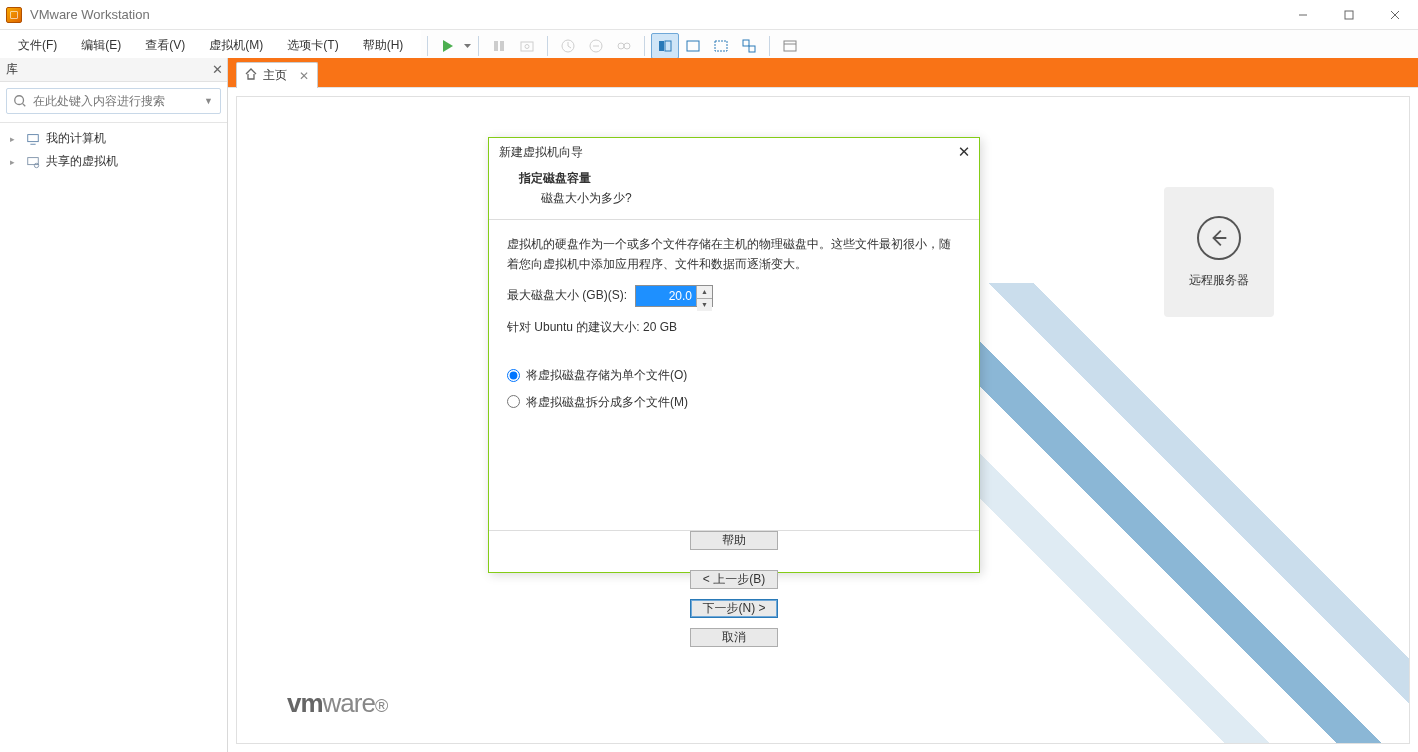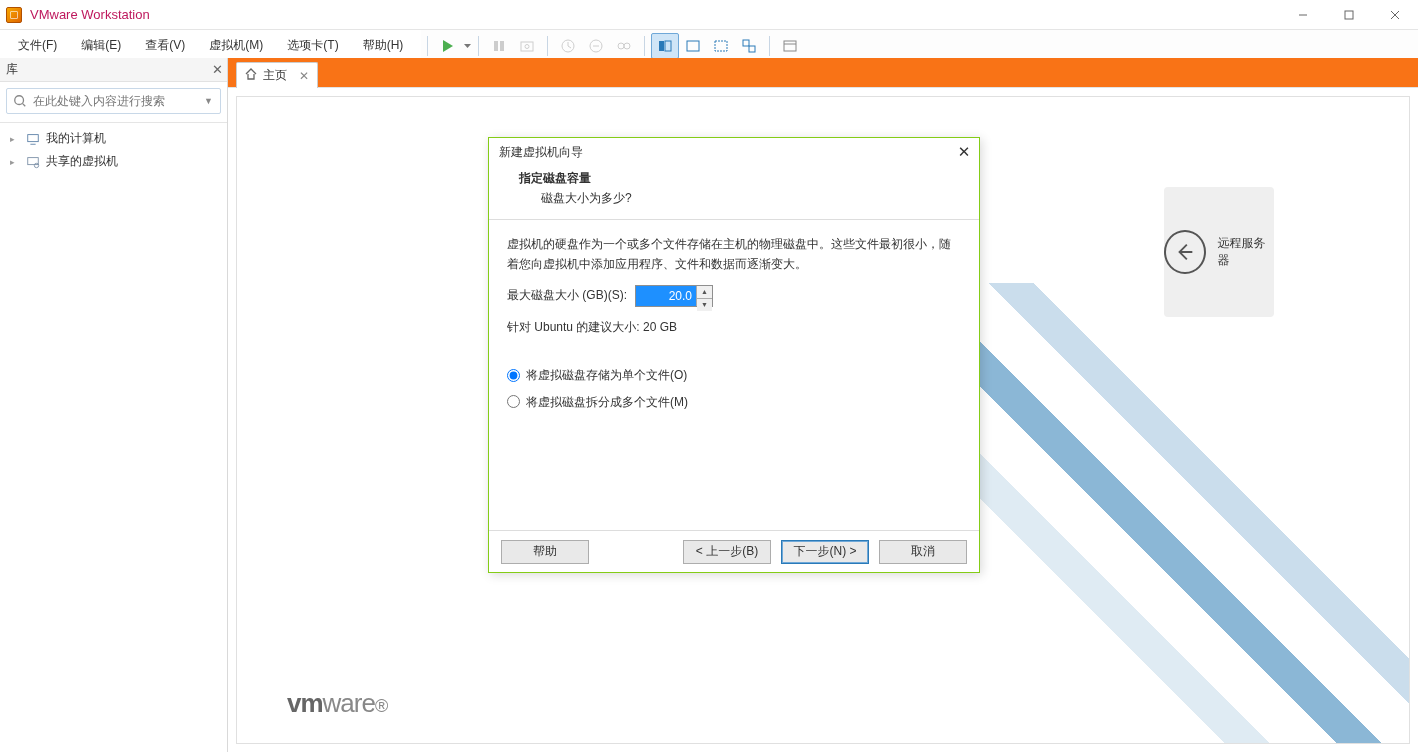--- a/index.html
+++ b/index.html
@@ -2,21 +2,21 @@
 <html><head>
 <meta charset="utf-8">
 <style>
 * { box-sizing: border-box; margin: 0; padding: 0; font-family: "Microsoft YaHei", "Segoe UI", Tahoma, sans-serif; }
 body { background: #fff; width: 1418px; height: 752px; overflow: hidden; position: relative; font-size: 12px; color: #333; }
 
 
 .titlebar { height: 30px; background: #fff; border-bottom: 1px solid #e5e5e5; display: flex; align-items: center; padding: 0 6px; position: relative; }
 .titlebar .app-icon { width: 16px; height: 16px; margin-right: 8px; background: linear-gradient(135deg,#f7a800 0%,#e06500 100%); border: 1px solid #b05000; border-radius: 2px; position: relative; }
 .titlebar .app-icon::after { content:""; position:absolute; inset:3px; border:1px solid rgba(255,255,255,.6); border-radius:1px; }
-.titlebar .title { color: #be185d; font-size: 13px; }
+.titlebar .title { color: #737373; font-size: 13px; }
 .win-controls { position:absolute; right:0; top:0; height:30px; display:flex; }
 .win-controls .wc { width:46px; height:30px; display:flex; align-items:center; justify-content:center; color:#888; }
 .win-controls .wc svg { width:10px; height:10px; stroke:#666; stroke-width:1; fill:none; }
 
 
 .menubar { height: 28px; background:#fff; display:flex; align-items:center; padding: 0 8px; gap:4px; border-bottom:1px solid #e5e5e5; }
 .menubar .mi { padding: 4px 10px; color:#333; font-size:12px; }
 .tbtn { width:28px; height:26px; display:flex; align-items:center; justify-content:center; border-radius:2px; }
 .tbtn.disabled svg { opacity:.35; }
 .tbtn svg { width:16px; height:16px; }
@@ -47,21 +47,21 @@
 .tab .home-icon svg { width:12px; height:12px; fill:none; stroke:#666; stroke-width:1.3; }
 .tab .x { color:#888; margin-left:6px; font-size:12px; }
 
 .canvas { position:absolute; top:30px; left:0; right:0; bottom:0; background:#fff; margin:8px; border:1px solid #e0e0e0; overflow:hidden; }
 .canvas .bg-deco { position:absolute; right:-50px; bottom:-100px; width:560px; height:560px; }
 .canvas .bg-deco::before { content:""; position:absolute; inset:0; background: linear-gradient(45deg, transparent 48%, #2e7db5 48%, #2e7db5 52%, transparent 52%), linear-gradient(45deg, transparent 58%, #9fc3dd 58%, #9fc3dd 62%, transparent 62%), linear-gradient(45deg, transparent 38%, #c6dceb 38%, #c6dceb 42%, transparent 42%); opacity:.55; }
 .vmware-brand { position:absolute; left:50px; bottom:24px; font-size:26px; color:#888; letter-spacing:-1px; }
 .vmware-brand b { color:#666; font-weight:600; }
 
 
-.bg-card { position:absolute; right:135px; top:90px; width:110px; height:130px; background:#efefef; border-radius:4px; display:flex; flex-direction:row; align-items:center; justify-content:center; gap:12px; }
+.bg-card { position:absolute; right:135px; top:90px; width:110px; height:130px; background:#efefef; border-radius:4px; display:flex; flex-direction:column; align-items:center; justify-content:center; gap:12px; }
 .bg-card .circ { width:44px; height:44px; border:2px solid #555; border-radius:50%; display:flex; align-items:center; justify-content:center; }
 .bg-card .circ svg { width:22px; height:22px; stroke:#555; fill:none; stroke-width:2; }
 .bg-card .cap { font-size:12px; color:#333; }
 
 
 .modal { position:absolute; left:251px; top:40px; width:492px; height:436px; background:#fff; border:1px solid #84cc16; box-shadow: 2px 2px 10px rgba(0,0,0,.15); display:flex; flex-direction:column; }
 .modal .m-title { height:28px; display:flex; align-items:center; padding:0 10px; font-size:12px; color:#333; position:relative; }
 .modal .m-title .mx { position:absolute; right:6px; top:5px; font-size:15px; color:#333; width:18px; text-align:center; }
 .modal .m-head { padding: 4px 18px 12px 30px; background:#fff; }
 .modal .m-head .h1 { font-weight:700; font-size:12px; }
@@ -73,21 +73,21 @@
 .sizerow .spinner input { width:60px; border:none; outline:none; text-align:right; padding:0 4px; font-size:12px; background:#fff; color:#000; }
 .sizerow .spinner input.hl { background:#1e90ff; color:#fff; }
 .sizerow .spinner .sp-btns { width:16px; border-left:1px solid #aaa; display:flex; flex-direction:column; }
 .sizerow .spinner .sp-btns div { flex:1; display:flex; align-items:center; justify-content:center; font-size:7px; color:#555; background:#f0f0f0; }
 .sizerow .spinner .sp-btns div:first-child { border-bottom:1px solid #aaa; }
 
 .radio-row { display:flex; align-items:center; gap:6px; margin-top:6px; }
 .radio-row input[type=radio] { margin:0; }
 .radio-desc { padding:4px 0 0 22px; color:#333; }
 
-.modal .m-footer { height:42px; border-top:1px solid #ddd; display:flex; align-items:center; padding:0 12px; gap:10px; }
+.modal .m-footer { height:42px; border-top:1px solid #ddd; display:flex; align-items:center; padding:0 12px; gap:10px;flex-direction:column; }
 .modal .m-footer .spacer { flex:1; }
 .dlg-btn { min-width:88px; height:24px; border:1px solid #adadad; background:#e9e9e9; font-size:12px; display:flex; align-items:center; justify-content:center; padding:0 10px; cursor:pointer; }
 .dlg-btn.default { border:1px solid #2a7ab8; box-shadow: inset 0 0 0 1px #6fa8d8; }
 </style>
 </head>
 <body>
 
 <div class="titlebar">
   <div class="app-icon"></div>
   <div class="title">VMware Workstation</div>

